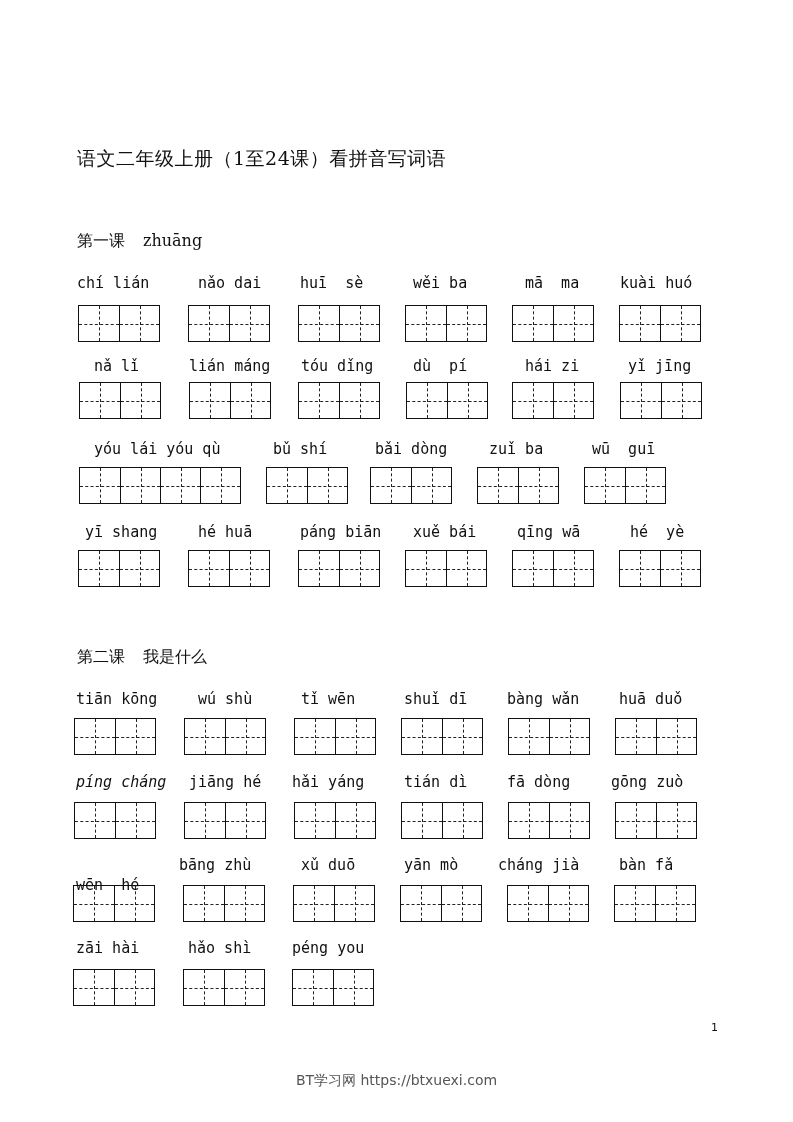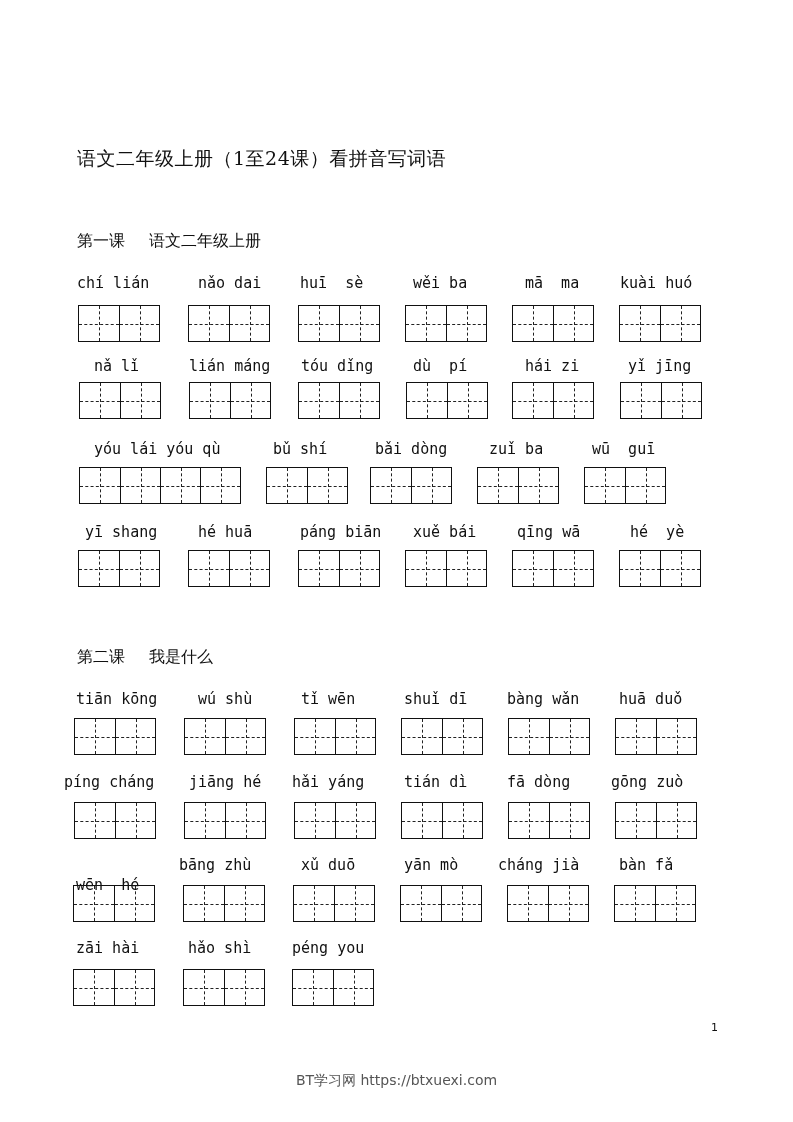--- a/index.html
+++ b/index.html
@@ -1,39 +1,39 @@
 <!DOCTYPE html>
 <html><head>
 <meta charset="utf-8">
 <style>
   html, body { margin: 0; padding: 0; background: #ffffff; }
   body { width: 793px; height: 1122px; position: relative; overflow: hidden;
          font-family: "DejaVu Serif", "Liberation Serif", serif; color: #111; }
   .title { position: absolute; left: 77px; top: 146px; font-size: 19px; letter-spacing: 0.5px; }
   .lesson-title { position: absolute; left: 77px; font-size: 16px; }
-  .lesson-title .num { margin-right: 24px; }
+  .lesson-title .num { margin-right: 18px; }
   .item { position: absolute; }
   .pinyin { position: absolute; white-space: pre; font-family: "DejaVu Sans Mono", "Liberation Mono", monospace;
             font-size: 15px; top: 0; }
   .grid { position: absolute; display: flex; border: 1.3px solid #111; height: 37px; box-sizing: border-box; }
   .cell { width: 40px; height: 100%; position: relative; box-sizing: border-box; }
   .cell + .cell { border-left: 1.3px solid #111; }
   .cell::before { content: ""; position: absolute; left: 50%; top: 0; bottom: 0; border-left: 1px dashed #222; }
   .cell::after { content: ""; position: absolute; top: 50%; left: 0; right: 0; border-top: 1px dashed #222; }
   .page-num { position: absolute; left: 711px; top: 1021px; font-size: 11px; font-family: "DejaVu Sans", sans-serif; }
   .footer { position: absolute; left: 0; width: 793px; top: 1072px; text-align: center; font-size: 14px;
             color: #555; font-family: "DejaVu Sans", sans-serif; }
 </style>
 </head>
 <body>
 
 <div class="title">语文二年级上册（1至24课）看拼音写词语</div>
 
 <div class="lesson-title" style="top:231px;">
-  <span class="num">第一课</span><span>语文二年级上册</span>
+  <span class="num">第一课</span><span>zhuāng</span>
 </div>
 
 <div id="l1">
     <div class="item">
       <div class="pinyin" style="left: 77px; top: 274px;">chí lián</div>
       <div class="grid" style="left: 78px; top: 305px;">
         <div class="cell"></div>
         <div class="cell"></div>
       </div>
     </div>
@@ -236,21 +236,21 @@
       </div>
     </div>
     <div class="item">
       <div class="pinyin" style="left: 619px; top: 690px;">huā duǒ</div>
       <div class="grid" style="left: 615px; top: 718px;">
         <div class="cell"></div>
         <div class="cell"></div>
       </div>
     </div>
     <div class="item">
-      <div class="pinyin" style="left: 64px; top: 773px;">píng cháng</div>
+      <div class="pinyin" style="left: 76px; top: 773px; font-style: italic;">píng cháng</div>
       <div class="grid" style="left: 74px; top: 802px;">
         <div class="cell"></div>
         <div class="cell"></div>
       </div>
     </div>
     <div class="item">
       <div class="pinyin" style="left: 189px; top: 773px;">jiāng hé</div>
       <div class="grid" style="left: 184px; top: 802px;">
         <div class="cell"></div>
         <div class="cell"></div>

